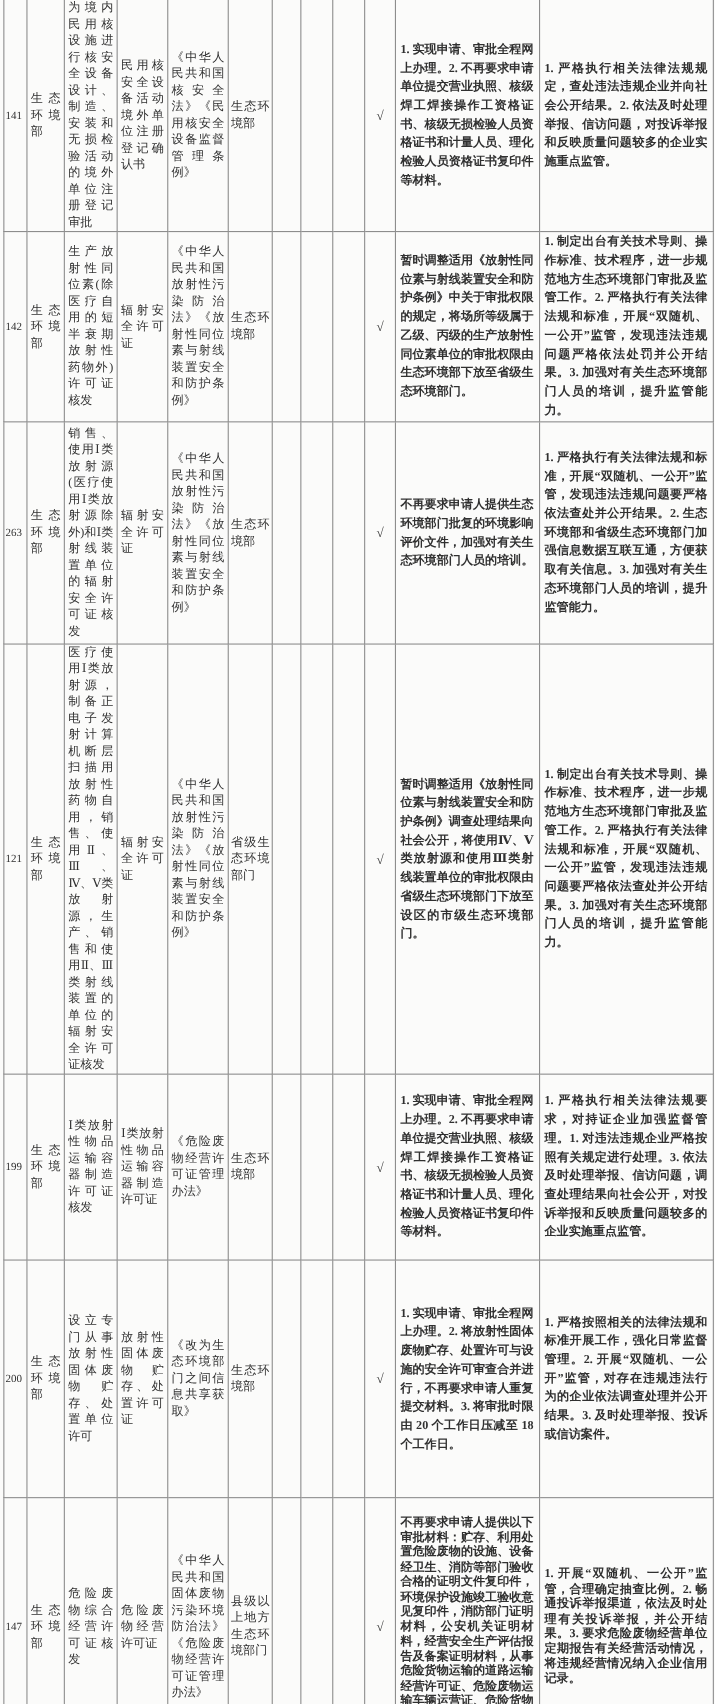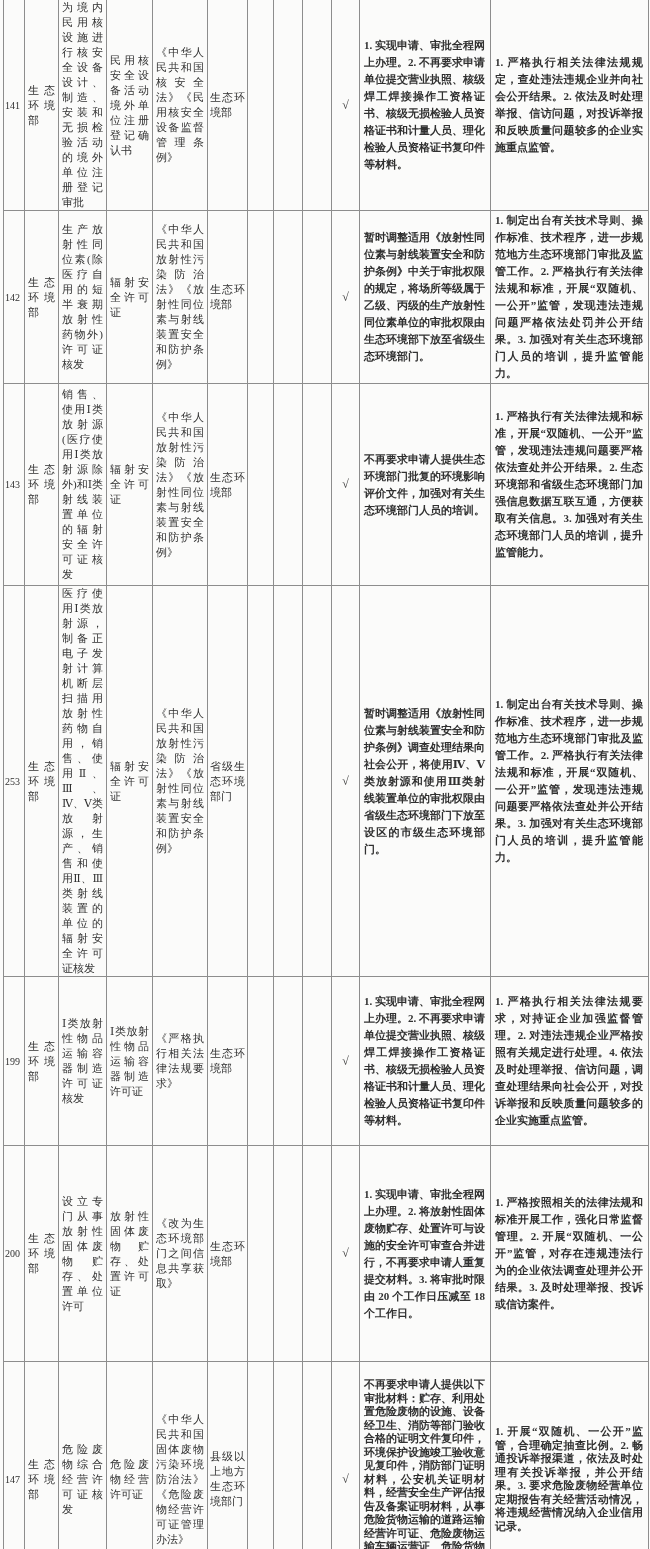--- a/index.html
+++ b/index.html
@@ -98,62 +98,62 @@
         <td class="v c-auth">生态环境部</td>
         <td></td>
         <td></td>
         <td></td>
         <td class="c-check">√</td>
         <td class="p">暂时调整适用《放射性同位素与射线装置安全和防护条例》中关于审批权限的规定，将场所等级属于乙级、丙级的生产放射性同位素单位的审批权限由生态环境部下放至省级生态环境部门。</td>
         <td class="p">1. 制定出台有关技术导则、操作标准、技术程序，进一步规范地方生态环境部门审批及监管工作。2. 严格执行有关法律法规和标准，开展“双随机、一公开”监管，发现违法违规问题严格依法处罚并公开结果。3. 加强对有关生态环境部门人员的培训，提升监管能力。</td>
       </tr>
 
       <tr>
-        <td class="c-seq">143</td>
+        <td class="c-seq">263</td>
         <td class="v">生态环境部</td>
         <td class="v">销售、使用Ⅰ类放射源(医疗使用Ⅰ类放射源除外)和Ⅰ类射线装置单位的辐射安全许可证核发</td>
         <td class="v">辐射安全许可证</td>
         <td class="v">《中华人民共和国放射性污染防治法》《放射性同位素与射线装置安全和防护条例》</td>
         <td class="v c-auth">生态环境部</td>
         <td></td>
         <td></td>
         <td></td>
         <td class="c-check">√</td>
         <td class="p">不再要求申请人提供生态环境部门批复的环境影响评价文件，加强对有关生态环境部门人员的培训。</td>
         <td class="p">1. 严格执行有关法律法规和标准，开展“双随机、一公开”监管，发现违法违规问题要严格依法查处并公开结果。2. 生态环境部和省级生态环境部门加强信息数据互联互通，方便获取有关信息。3. 加强对有关生态环境部门人员的培训，提升监管能力。</td>
       </tr>
 
       <tr>
-        <td class="c-seq">253</td>
+        <td class="c-seq">121</td>
         <td class="v">生态环境部</td>
         <td class="v">医疗使用Ⅰ类放射源，制备正电子发射计算机断层扫描用放射性药物自用，销售、使用Ⅱ、Ⅲ、Ⅳ、Ⅴ类放射源，生产、销售和使用Ⅱ、Ⅲ类射线装置的单位的辐射安全许可证核发</td>
         <td class="v">辐射安全许可证</td>
         <td class="v">《中华人民共和国放射性污染防治法》《放射性同位素与射线装置安全和防护条例》</td>
         <td class="v c-auth">省级生态环境部门</td>
         <td></td>
         <td></td>
         <td></td>
         <td class="c-check">√</td>
         <td class="p">暂时调整适用《放射性同位素与射线装置安全和防护条例》调查处理结果向社会公开，将使用Ⅳ、Ⅴ类放射源和使用Ⅲ类射线装置单位的审批权限由省级生态环境部门下放至设区的市级生态环境部门。</td>
         <td class="p">1. 制定出台有关技术导则、操作标准、技术程序，进一步规范地方生态环境部门审批及监管工作。2. 严格执行有关法律法规和标准，开展“双随机、一公开”监管，发现违法违规问题要严格依法查处并公开结果。3. 加强对有关生态环境部门人员的培训，提升监管能力。</td>
       </tr>
 
       <tr>
         <td class="c-seq">199</td>
         <td class="v">生态环境部</td>
         <td class="v">Ⅰ类放射性物品运输容器制造许可证核发</td>
         <td class="v">Ⅰ类放射性物品运输容器制造许可证</td>
-        <td class="v">《严格执行相关法律法规要求》</td>
+        <td class="v">《危险废物经营许可证管理办法》</td>
         <td class="v c-auth">生态环境部</td>
         <td></td>
         <td></td>
         <td></td>
         <td class="c-check">√</td>
         <td class="p">1. 实现申请、审批全程网上办理。2. 不再要求申请单位提交营业执照、核级焊工焊接操作工资格证书、核级无损检验人员资格证书和计量人员、理化检验人员资格证书复印件等材料。</td>
-        <td class="p">1. 严格执行相关法律法规要求，对持证企业加强监督管理。2. 对违法违规企业严格按照有关规定进行处理。4. 依法及时处理举报、信访问题，调查处理结果向社会公开，对投诉举报和反映质量问题较多的企业实施重点监管。</td>
+        <td class="p">1. 严格执行相关法律法规要求，对持证企业加强监督管理。1. 对违法违规企业严格按照有关规定进行处理。3. 依法及时处理举报、信访问题，调查处理结果向社会公开，对投诉举报和反映质量问题较多的企业实施重点监管。</td>
       </tr>
 
       <tr>
         <td class="c-seq">200</td>
         <td class="v">生态环境部</td>
         <td class="v">设立专门从事放射性固体废物贮存、处置单位许可</td>
         <td class="v">放射性固体废物贮存、处置许可证</td>
         <td class="v">《改为生态环境部门之间信息共享获取》</td>
         <td class="v c-auth">生态环境部</td>
         <td></td>

